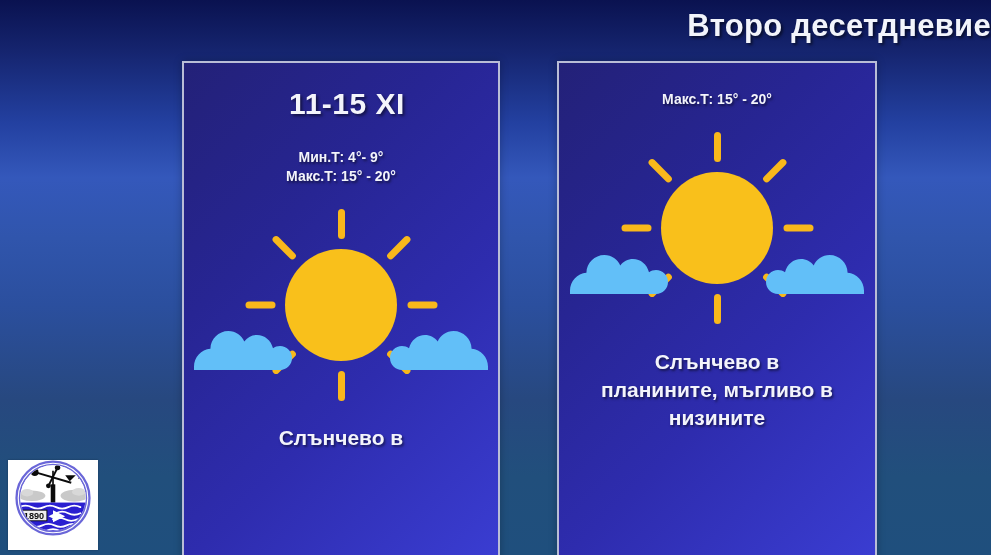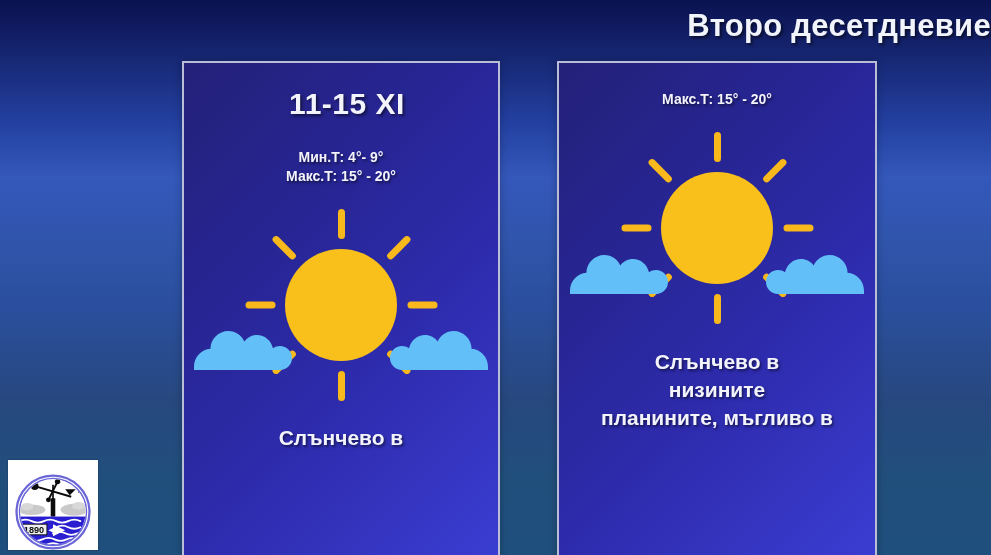--- a/index.html
+++ b/index.html
@@ -141,21 +141,21 @@
 
   
   .logo-box {
     position: absolute;
     left: 8px;
     bottom: 5px;
     width: 90px;
     height: 90px;
     background: #ffffff;
     display: flex;
-    align-items: flex-end;
+    align-items: flex-start;
     justify-content: center;
     box-shadow: 0 0 2px rgba(0,0,0,0.3);
   }
   .logo-box svg { display: block; }
 </style>
 </head>
 <body>
 
 <div id="slide">
 
@@ -219,22 +219,22 @@
       </div>
       <div class="cloud cl-right">
         <svg viewBox="0 0 98 52" xmlns="http://www.w3.org/2000/svg">
           <path fill="#62bff8" d="M78 52H12C5.4 52 0 46.6 0 40s5.4-12 12-12c2.6 0 5 .8 7 2.2C21 22.4 27.4 17 35 17c5.2 0 9.8 2.5 12.7 6.4C50.3 17.3 56.4 13 63.6 13c9.8 0 17.8 7.9 18 17.7C90.8 31.5 98 39.2 98 48.6V52H78z"></path>
         </svg>
       </div>
     </div>
 
     <div class="desc right-desc">
       <div>Слънчево в</div>
+      <div>планините, мъгливо в</div>
       <div>низините</div>
-      <div>планините, мъгливо в</div>
     </div>
   </div>
 
   <div class="logo-box">
     <svg width="76" height="76" viewBox="0 0 100 100" xmlns="http://www.w3.org/2000/svg">
       <circle cx="50" cy="50" r="48" fill="none" stroke="#6a66d8" stroke-width="3"></circle>
       <circle cx="50" cy="50" r="44" fill="#ffffff" stroke="#6a66d8" stroke-width="2"></circle>
       <clipPath id="lg-clip">
           <circle cx="50" cy="50" r="43"></circle>
         </clipPath>

